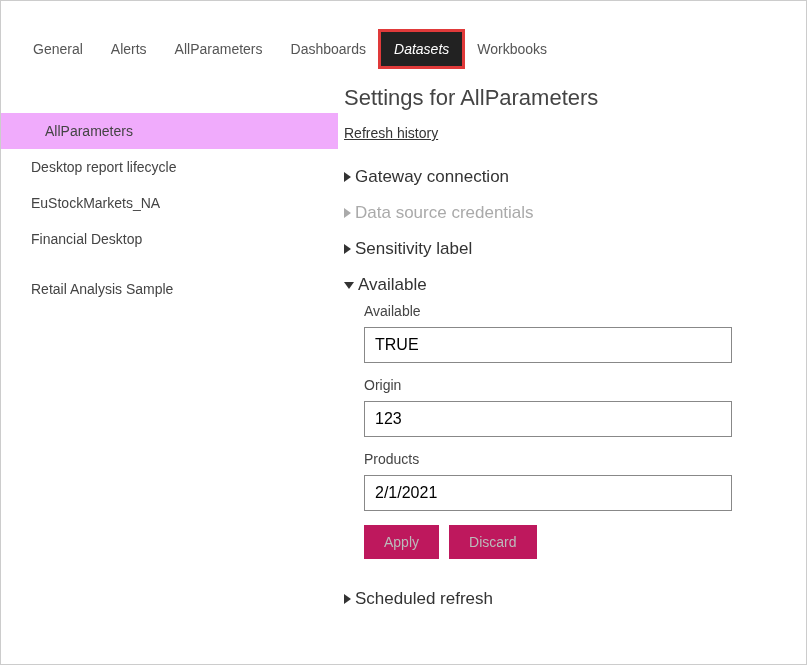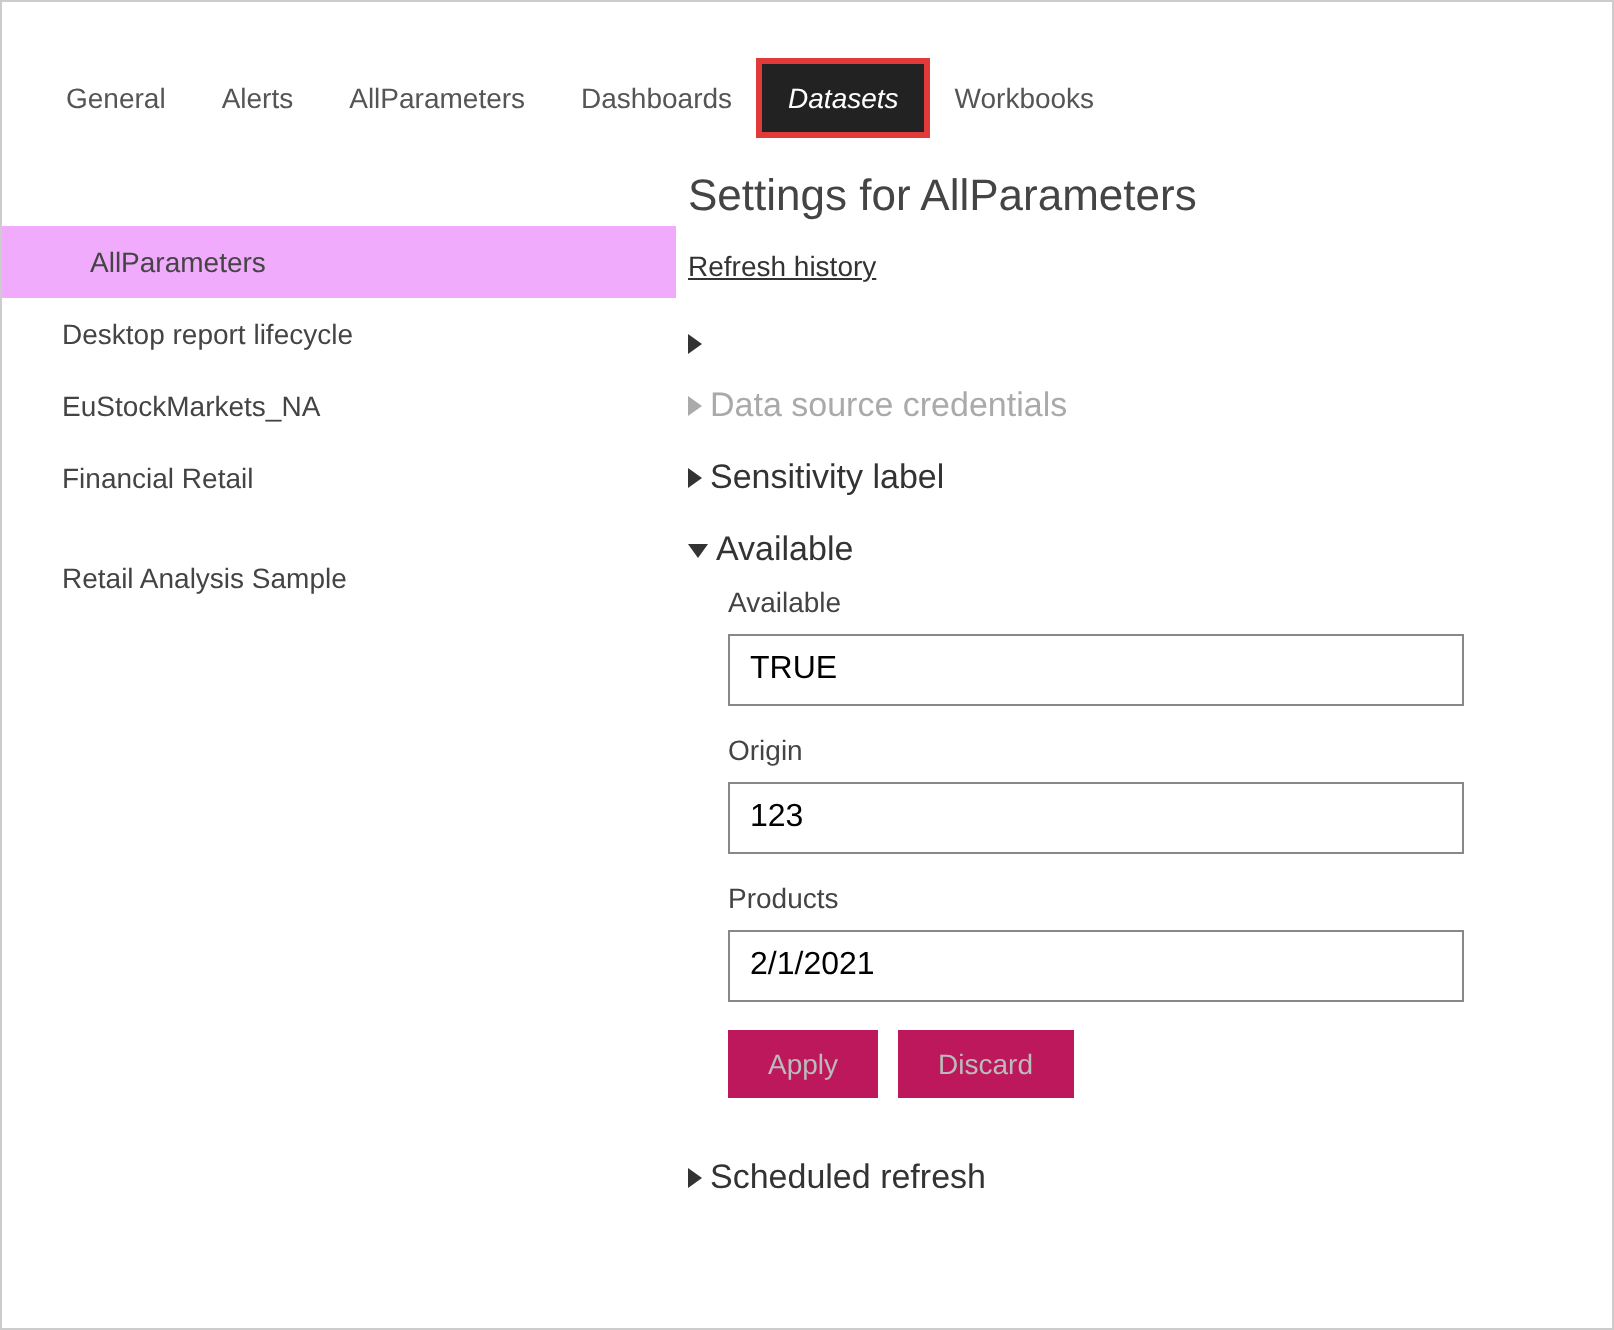--- a/index.html
+++ b/index.html
@@ -142,30 +142,31 @@
     <div class="tab active highlight">Datasets</div>
     <div class="tab">Workbooks</div>
   </div>
 
   <div class="content">
 
     <div class="sidebar">
       <div class="sidebar-item selected">AllParameters</div>
       <div class="sidebar-item">Desktop report lifecycle</div>
       <div class="sidebar-item">EuStockMarkets_NA</div>
-      <div class="sidebar-item">Financial Retail</div>
+      <div class="sidebar-item">Financial Desktop</div>
       <div class="sidebar-item retail-space">Retail Analysis Sample</div>
     </div>
 
     <div class="main">
       <div class="settings-title">Settings for AllParameters</div>
       <a class="refresh-link">Refresh history</a>
 
       <div class="section-head">
         <span class="caret caret-right"></span>
+        <span>Gateway connection</span>
       </div>
 
       <div class="section-head disabled">
         <span class="caret caret-right"></span>
         <span>Data source credentials</span>
       </div>
 
       <div class="section-head">
         <span class="caret caret-right"></span>
         <span>Sensitivity label</span>

